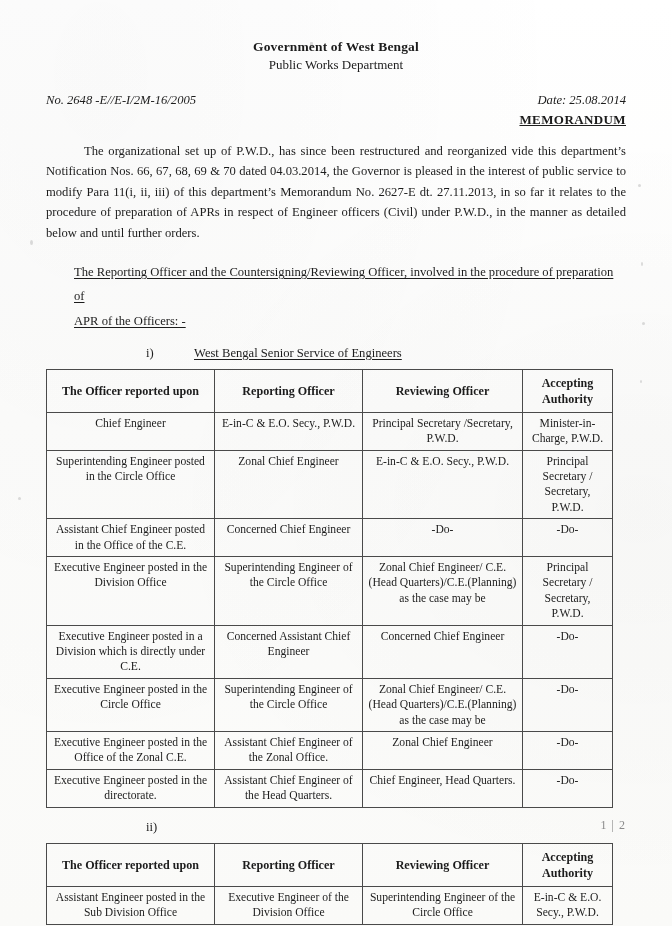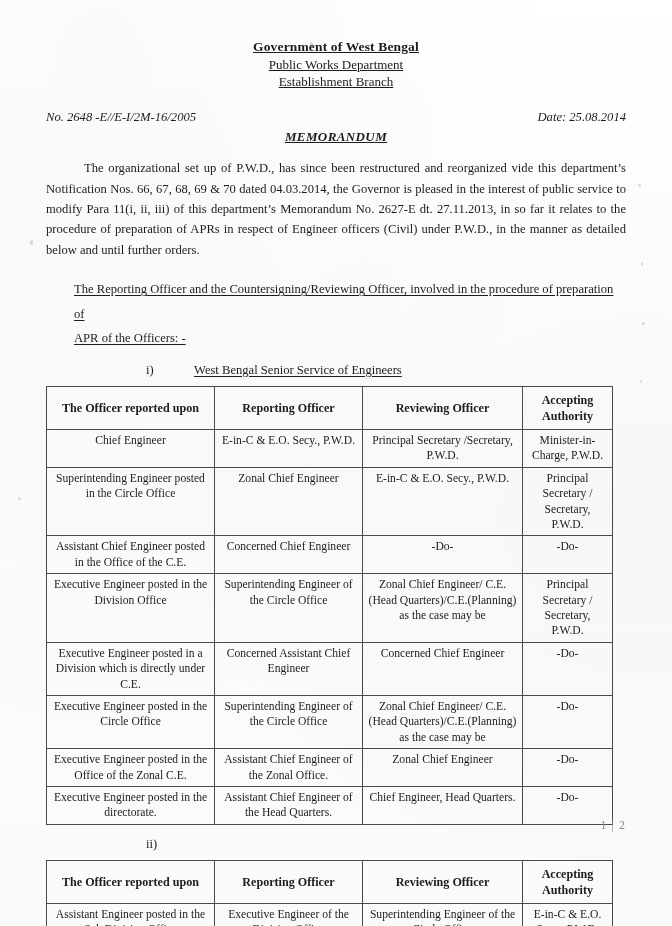--- a/index.html
+++ b/index.html
@@ -34,44 +34,42 @@
   .content {
     position: relative;
     padding: 0 46px;
   }
 
   
   .letterhead {
     text-align: center;
     margin-top: 38px;
     line-height: 1.32;
-    text-decoration: underline;
   }
   .lh-line-1 {
     font-weight: bold;
     font-size: 13.5px;
     letter-spacing: 0.15px;
   }
   .lh-line-2, .lh-line-3 {
     font-size: 13px;
   }
 
   
   .refrow {
     display: flex;
     justify-content: space-between;
     align-items: baseline;
     margin-top: 20px;
     font-size: 12.6px;
     font-style: italic;
   }
   .memo-title-wrap {
-    text-align: center;
+    text-align: right;
     margin-top: 2px;
-    font-style: italic;
   }
   .memo-title {
     font-weight: bold;
     font-size: 13px;
     text-decoration: underline;
     letter-spacing: 0.4px;
   }
 
   
   .para {
@@ -173,21 +171,20 @@
   <div class="speck" style="left:640px; top:380px; width:2px; height:3px;"></div>
   <div class="speck" style="left:310px; top:42px; width:3px; height:6px; border-radius:1px;"></div>
   <div class="speck" style="left:30px; top:240px; width:3px; height:5px;"></div>
   <div class="speck" style="left:18px; top:497px; width:3px; height:3px;"></div>
 
   <div class="content">
 
     <div class="letterhead">
       <div class="lh-line-1">Government of West Bengal</div>
       <div class="lh-line-2">Public Works Department</div>
-      <div class="lh-line-3">Establishment Branch</div>
     </div>
 
     <div class="refrow">
       <span>No. 2648 -E//E-I/2M-16/2005</span>
       <span>Date: 25.08.2014</span>
     </div>
 
     <div class="memo-title-wrap">
       <span class="memo-title">MEMORANDUM</span>
     </div>

